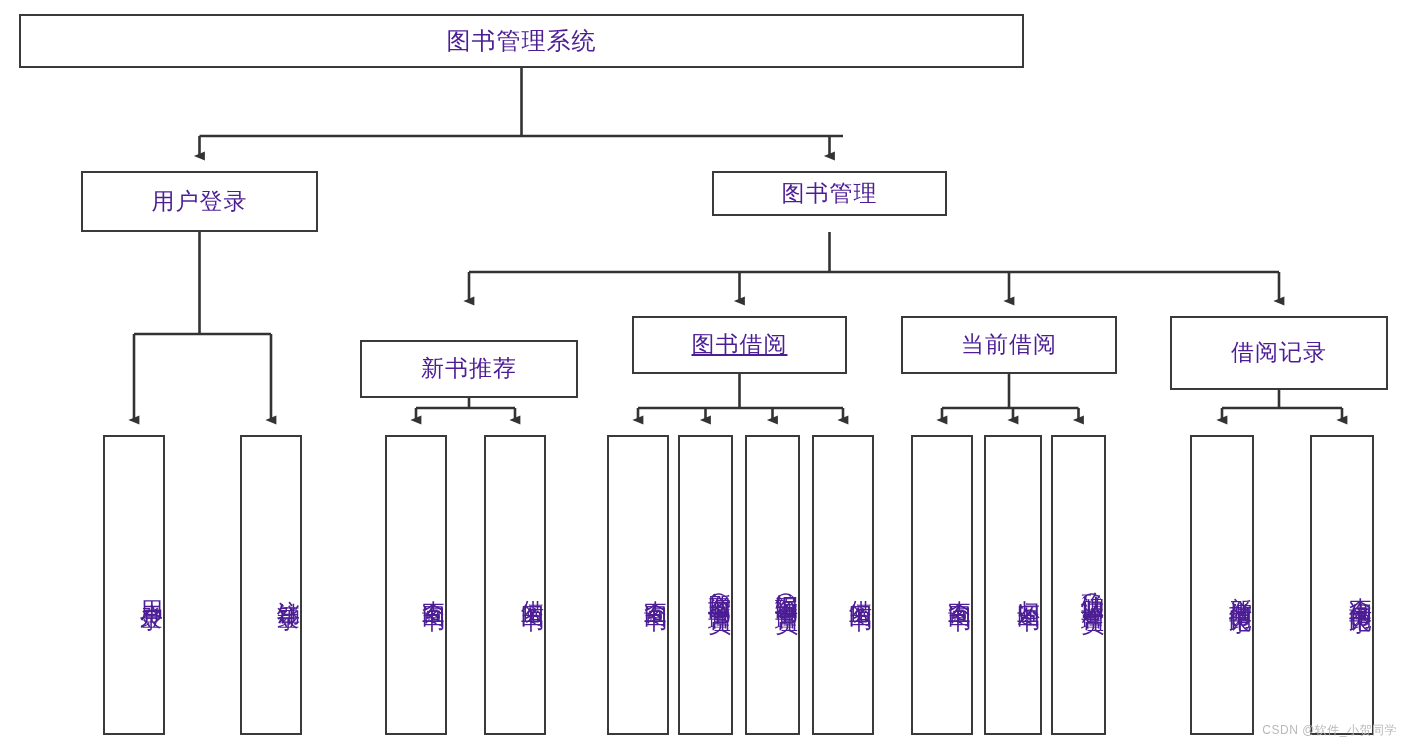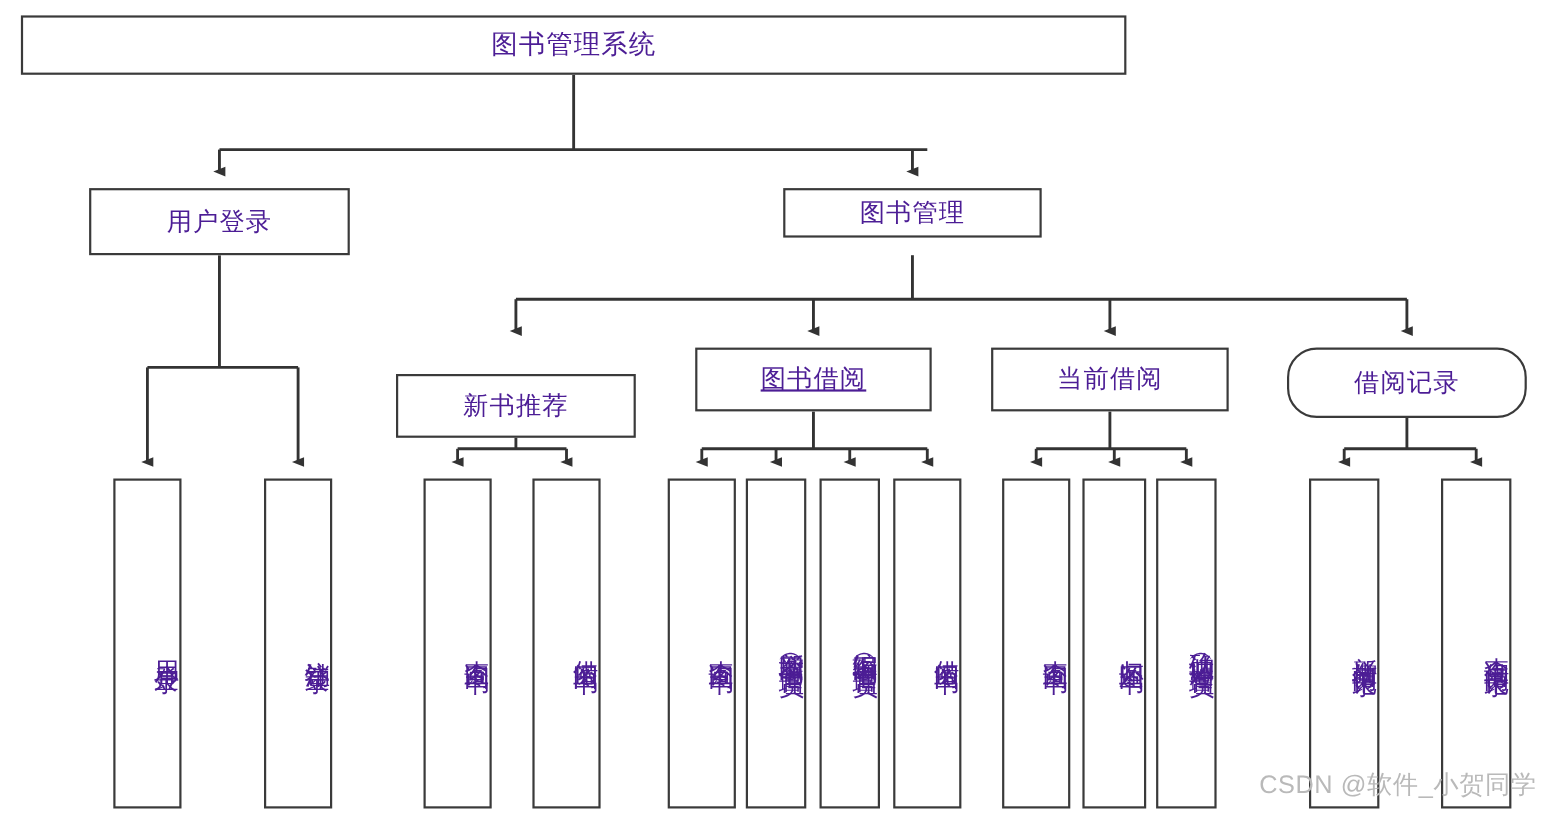--- a/index.html
+++ b/index.html
@@ -52,22 +52,22 @@
     justify-content: center;
     padding-top: 6px;
     line-height: 1.0;
   }
   .node.v.tall {
     padding-top: 4px;
   }
   .watermark {
     position: absolute;
     right: 8px;
-    bottom: 18px;
-    font-size: 23px;
+    bottom: 8px;
+    font-size: 12px;
     color: #b9b9b9;
     letter-spacing: 0.5px;
     white-space: nowrap;
     z-index: 5;
   }
 </style>
 </head>
 <body>
 
 <div id="stage">
@@ -124,21 +124,21 @@
   </svg>
 
   <div class="node h root" style="left:19px; top:14px; width:1005px; height:54px;">图书管理系统</div>
 
   <div class="node h" style="left:81px; top:171px; width:237px; height:61px;">用户登录</div>
   <div class="node h" style="left:712px; top:171px; width:235px; height:45px;">图书管理</div>
 
   <div class="node h" style="left:360px; top:316px; width:218px; height:58px;margin-top:24px;">新书推荐</div>
   <div class="node h" style="left:632px; top:316px; width:215px; height:58px;text-decoration:underline;">图书借阅</div>
   <div class="node h" style="left:901px; top:316px; width:216px; height:58px;">当前借阅</div>
-  <div class="node h" style="left:1170px; top:316px; width:218px; height:64px;border-radius:27px;">借阅记录</div>
+  <div class="node h" style="left:1170px; top:316px; width:218px; height:74px;">借阅记录</div>
 
   <div class="node v" style="left:103px; top:435px; width:62px; height:300px;">用户登录</div>
   <div class="node v" style="left:240px; top:435px; width:62px; height:300px;">注销登录</div>
 
   <div class="node v" style="left:385px; top:435px; width:62px; height:300px;">查询图书</div>
   <div class="node v" style="left:484px; top:435px; width:62px; height:300px;">借阅图书</div>
 
   <div class="node v" style="left:607px; top:435px; width:62px; height:300px;">查询图书</div>
   <div class="node v tall" style="left:678px; top:435px; width:55px; height:300px;">新增图书（管理员）</div>
   <div class="node v tall" style="left:745px; top:435px; width:55px; height:300px;">编辑图书（管理员）</div>

